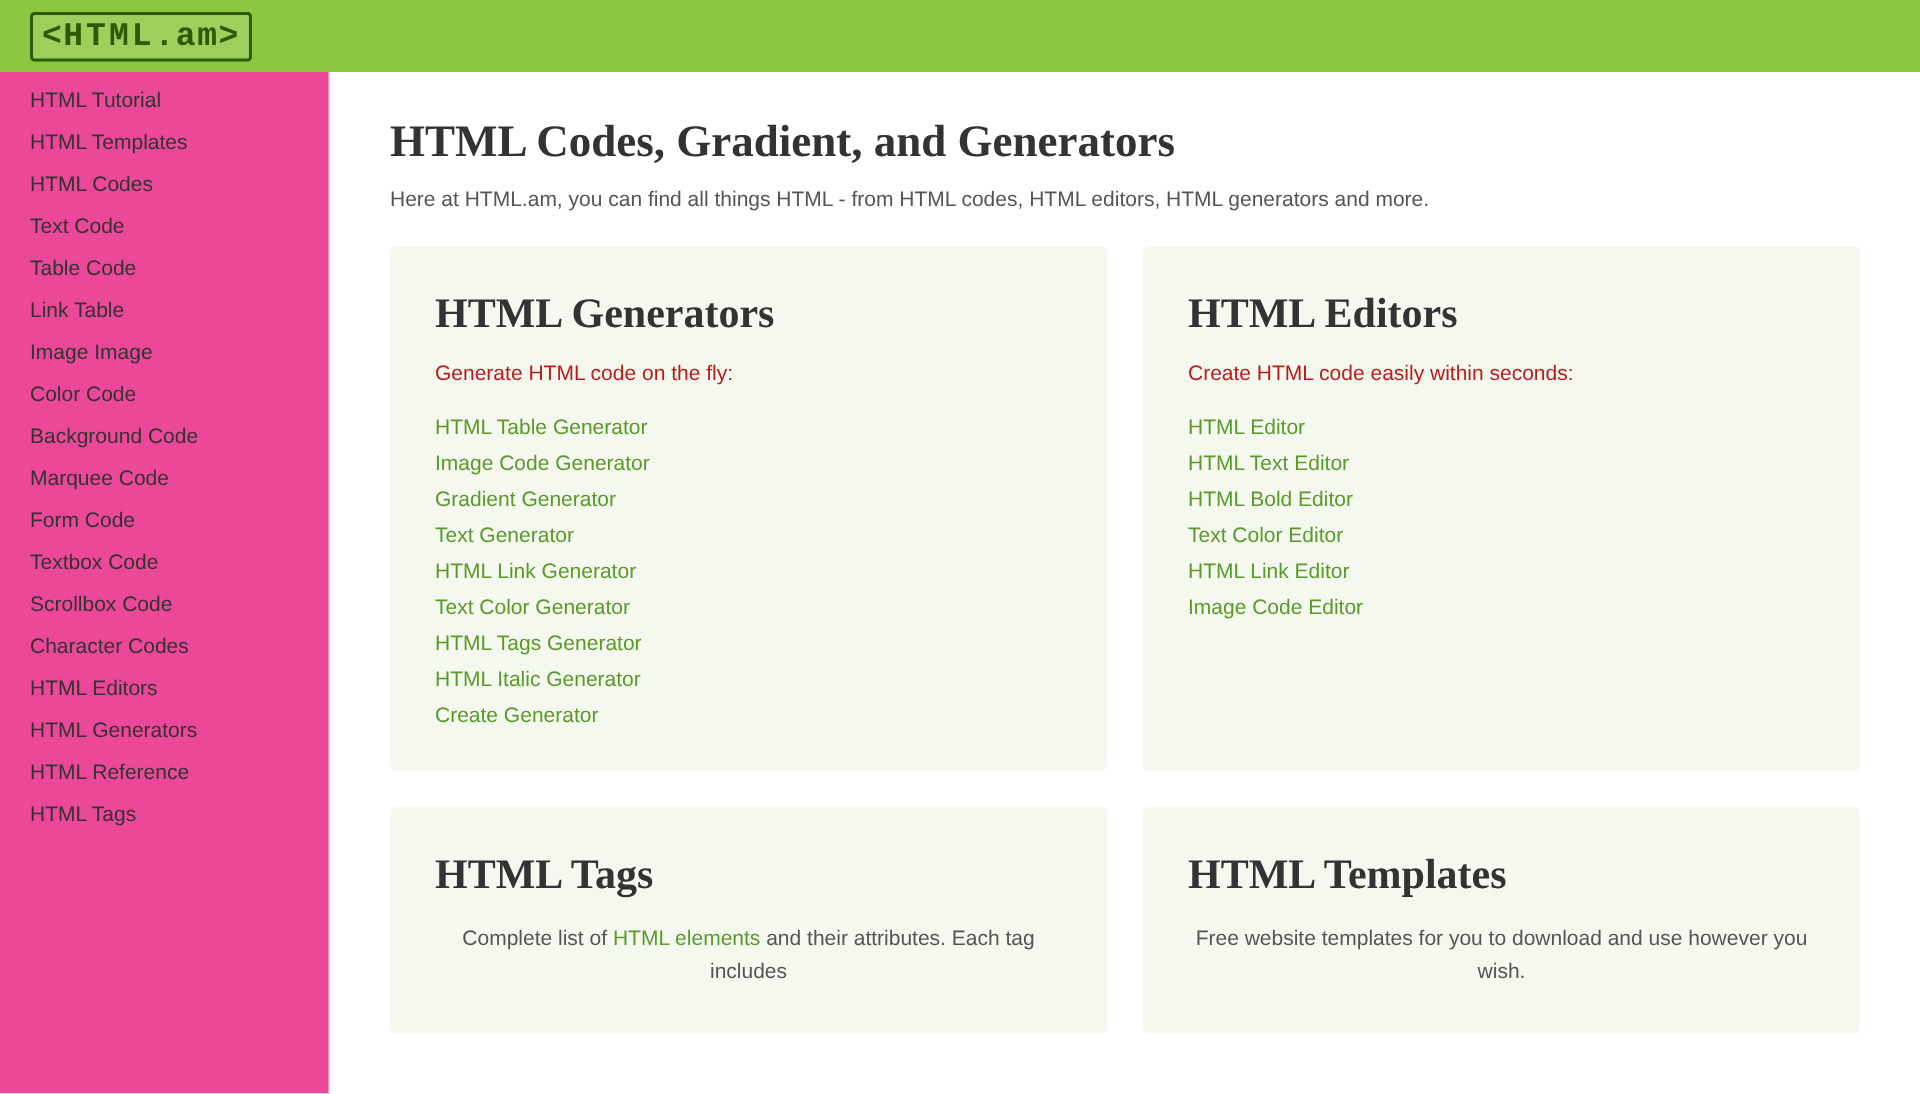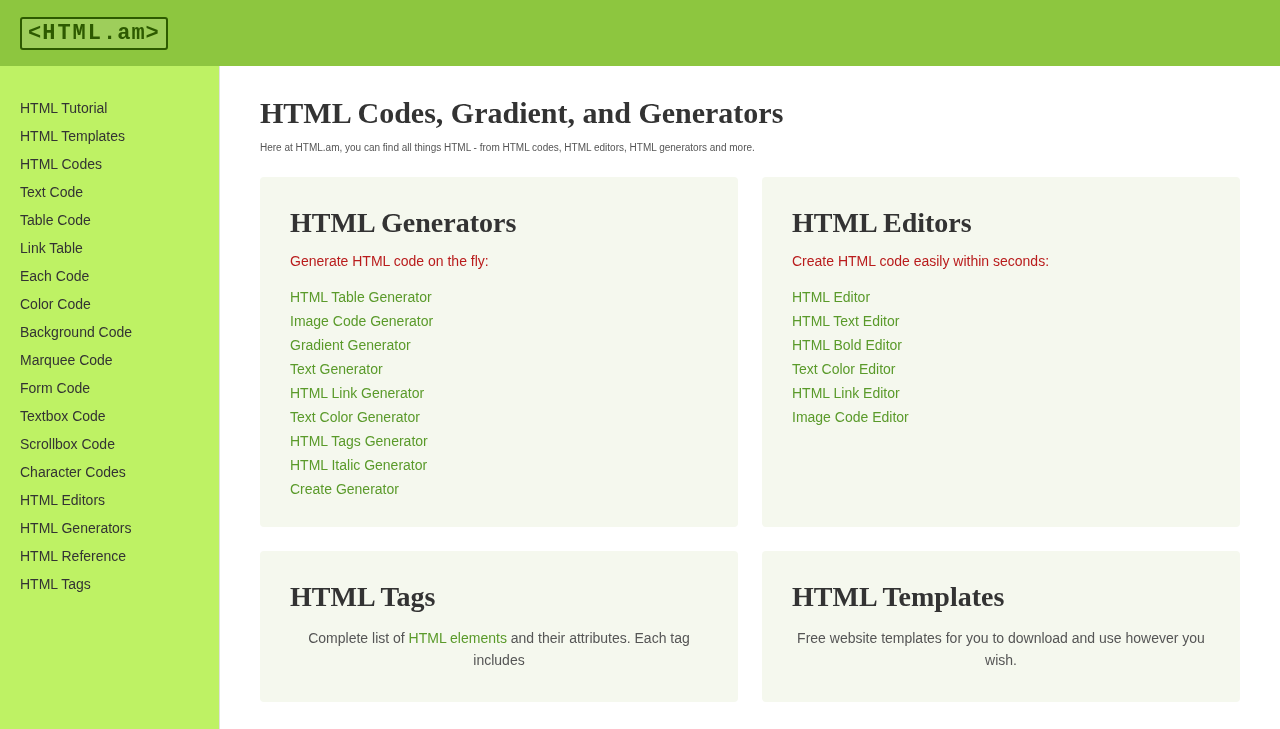--- a/index.html
+++ b/index.html
@@ -14,21 +14,21 @@
       color: #333;
       font-size: 14px;
     }
 
     
     #header {
       background: #8dc63f;
       padding: 10px 20px;
       display: flex;
       align-items: center;
-      height: 66px;
+      height: 48px;
     }
 
     #logo {
       font-size: 22px;
       font-family: 'Courier New', monospace;
       color: #2d5a00;
       letter-spacing: 1px;
       font-weight: bold;
       border: 2px solid #2d5a00;
       padding: 2px 6px;
@@ -39,23 +39,23 @@
     
     #layout {
       display: flex;
       min-height: calc(100vh - 48px);
     }
 
     
     #sidebar {
       width: 220px;
       min-width: 220px;
-      padding: 28px 0;
+      padding: 4px 0;
       border-right: 1px solid #e0e0e0;
-      background: #bef264;
+      background: #ec4899;
     }
 
     .sidebar-item {
       display: block;
       padding: 6px 20px;
       color: #333;
       text-decoration: none;
       font-size: 14px;
       cursor: pointer;
     }
@@ -69,21 +69,21 @@
 
     #page-title {
       font-size: 30px;
       font-weight: bold;
       color: #333;
       margin-bottom: 12px;
       font-family: Georgia, serif;
     }
 
     #page-subtitle {
-      font-size: 10px;
+      font-size: 14px;
       color: #555;
       margin-bottom: 24px;
     }
 
     
     .sections-grid {
       display: grid;
       grid-template-columns: 1fr 1fr;
       gap: 24px;
     }
@@ -153,21 +153,21 @@
 
 <div id="layout">
 
   <nav id="sidebar">
   <a class="sidebar-item" href="#">HTML Tutorial</a>
       <a class="sidebar-item" href="#">HTML Templates</a>
       <a class="sidebar-item" href="#">HTML Codes</a>
       <a class="sidebar-item" href="#">Text Code</a>
       <a class="sidebar-item" href="#">Table Code</a>
       <a class="sidebar-item" href="#">Link Table</a>
-      <a class="sidebar-item" href="#">Each Code</a>
+      <a class="sidebar-item" href="#">Image Image</a>
       <a class="sidebar-item" href="#">Color Code</a>
       <a class="sidebar-item" href="#">Background Code</a>
       <a class="sidebar-item" href="#">Marquee Code</a>
       <a class="sidebar-item" href="#">Form Code</a>
       <a class="sidebar-item" href="#">Textbox Code</a>
       <a class="sidebar-item" href="#">Scrollbox Code</a>
       <a class="sidebar-item" href="#">Character Codes</a>
       <a class="sidebar-item" href="#">HTML Editors</a>
       <a class="sidebar-item" href="#">HTML Generators</a>
       <a class="sidebar-item" href="#">HTML Reference</a>

